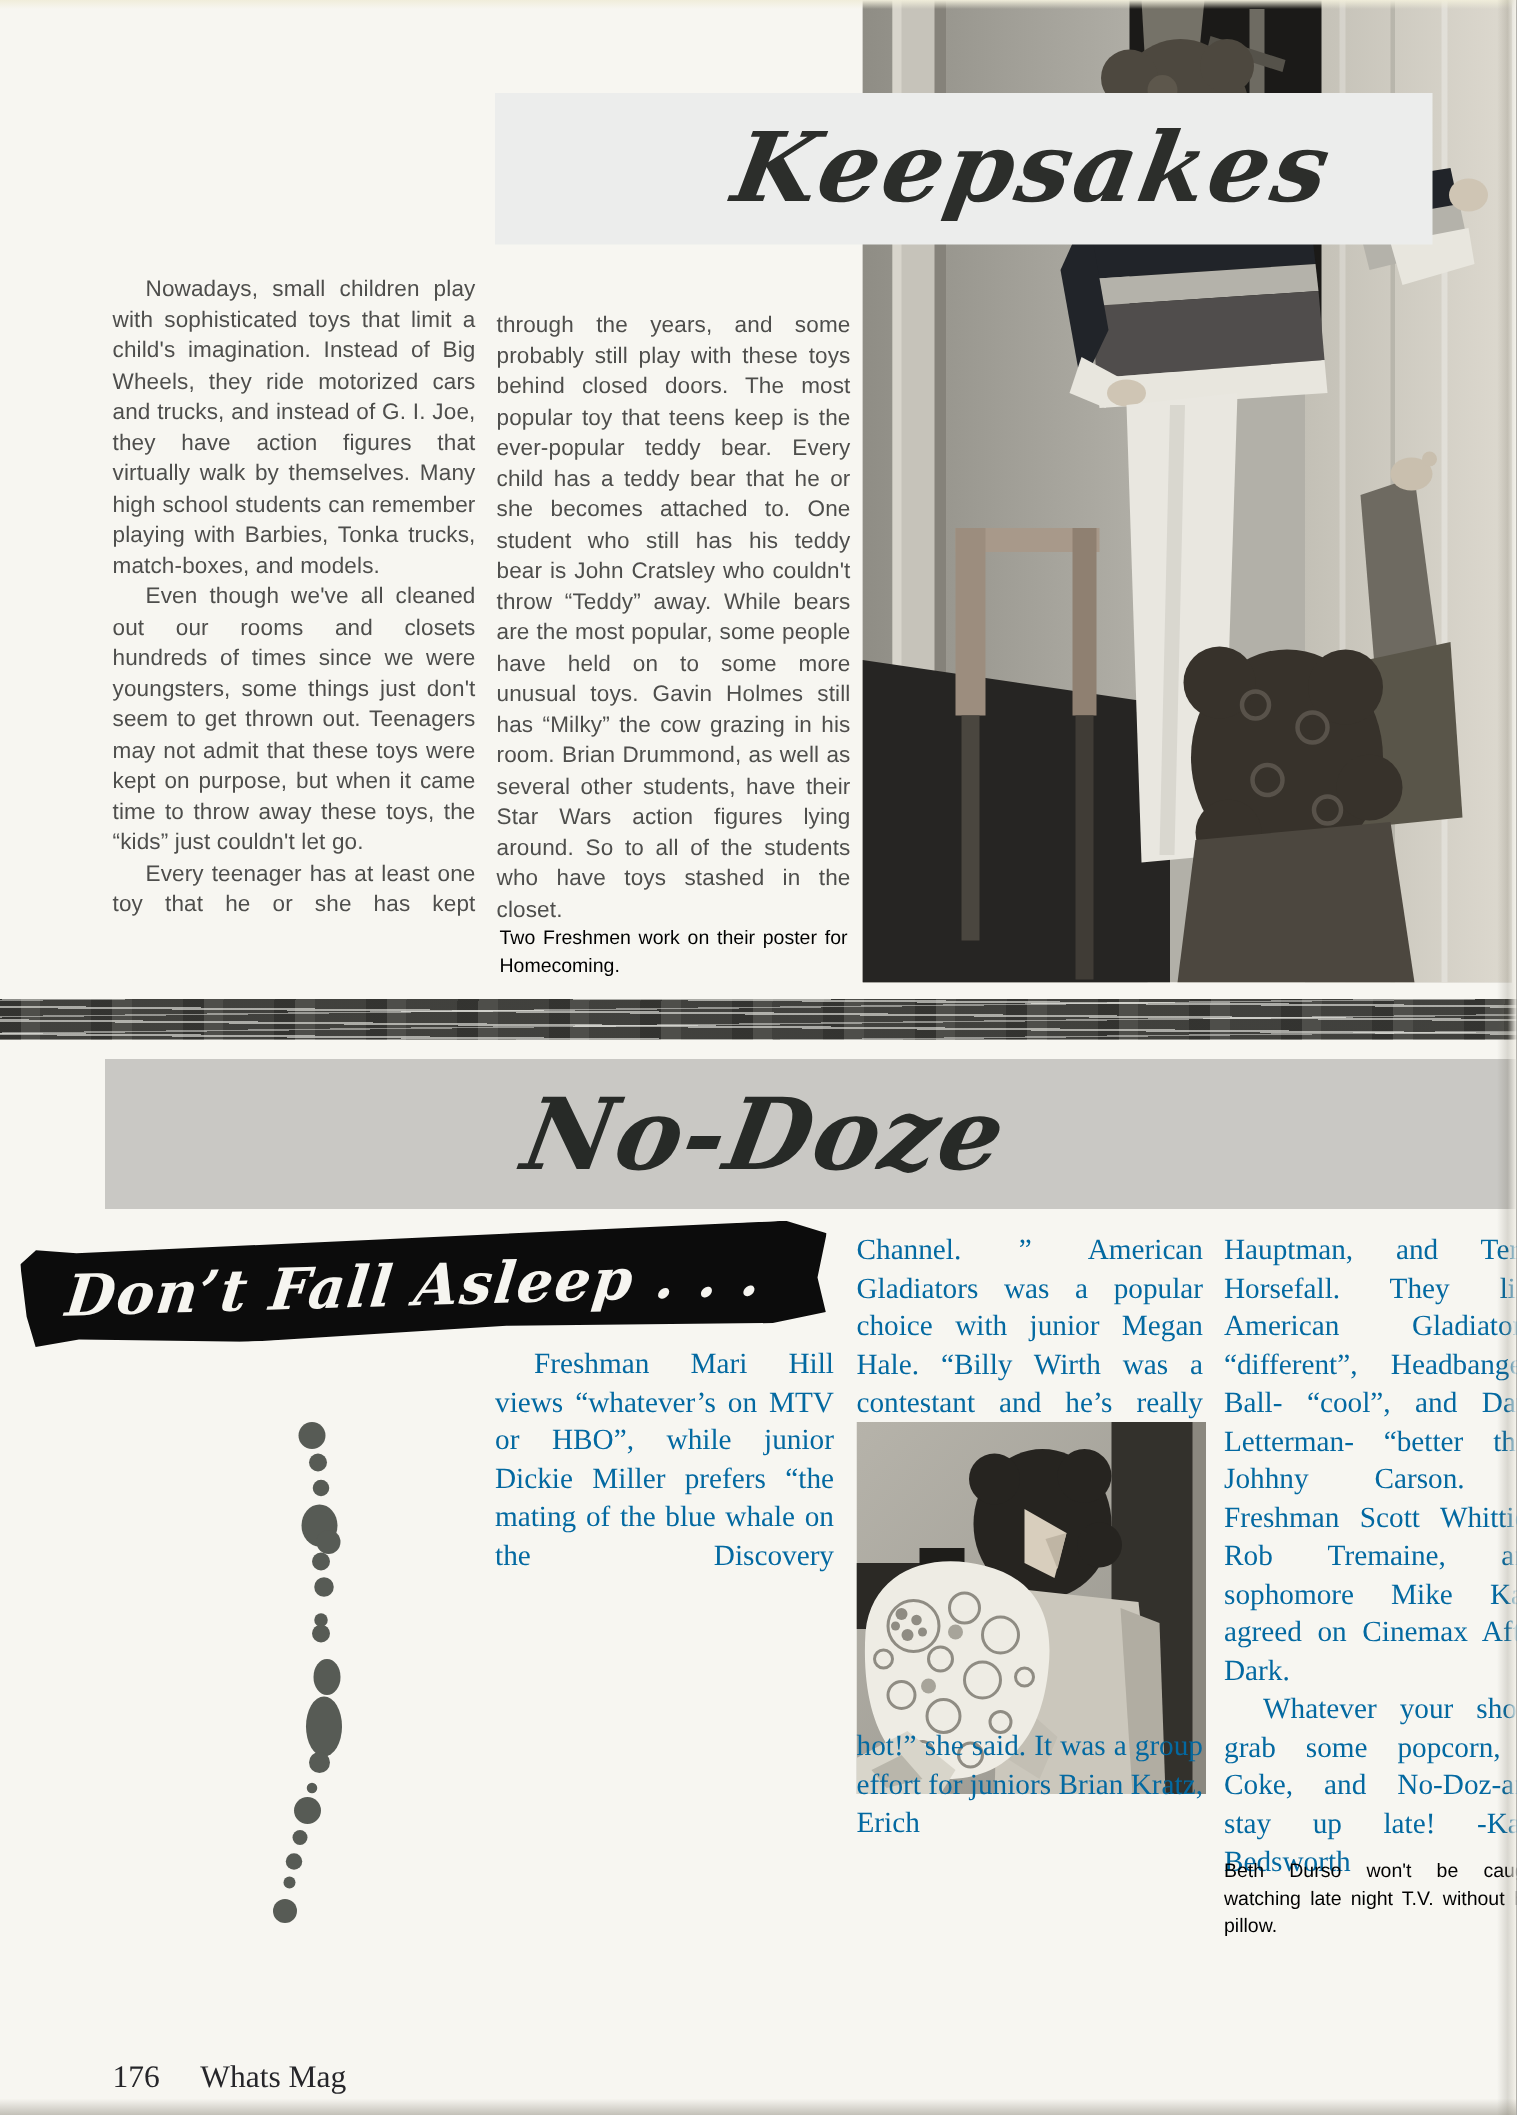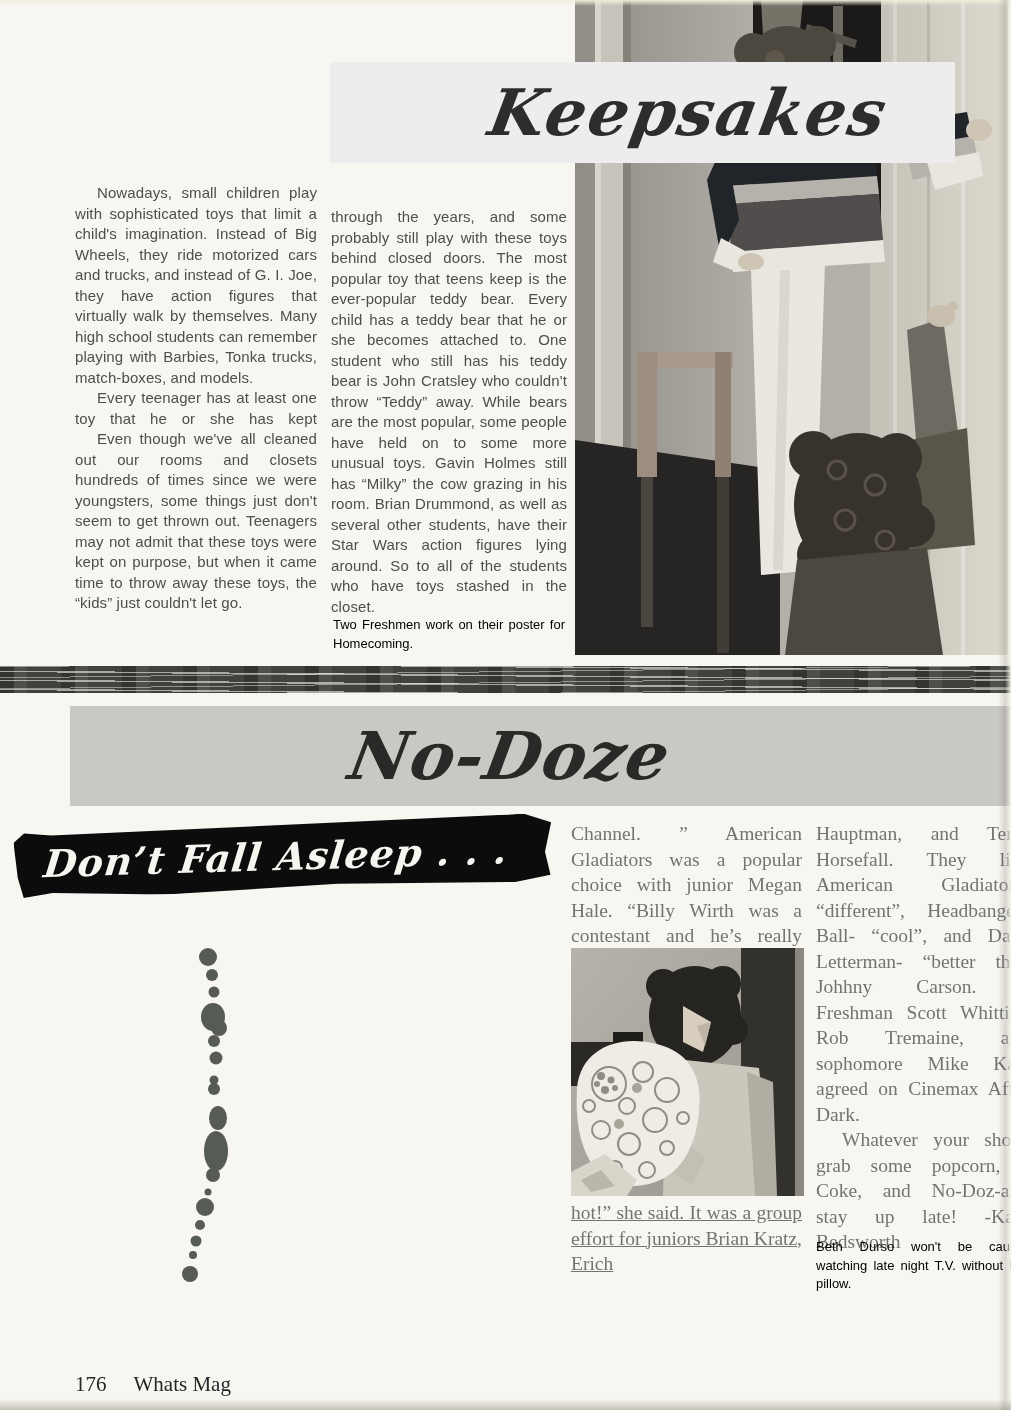--- a/index.html
+++ b/index.html
@@ -47,26 +47,26 @@
   .kcol{position:absolute;top:183px;color:#4e4e4c;font-size:15px;line-height:20.5px;text-align:justify;letter-spacing:.1px;}
   .kcol p{margin:0;}
   .kcol1{left:75px;width:242px;}
   .kcol2{left:331px;width:236px;margin-top:24px;}
   .indent{text-indent:22px;}
   .last-justify{text-align-last:justify;}
   .caption{position:absolute;font-size:13px;line-height:18.5px;color:#000000;text-align:justify;}
   .caption-top{left:333px;top:616px;width:232px;}
   .caption-bottom{left:816px;top:1238px;width:212px;}
   
-  .serifcol{position:absolute;font-family:"Liberation Serif",serif;font-size:19.5px;line-height:25.5px;color:#737373;text-align:justify;}
+  .serifcol{position:absolute;font-family:"Liberation Serif",serif;font-size:19.5px;line-height:25.5px;color:#0369a1;text-align:justify;}
   .serifcol p{margin:0;}
   .sindent{text-indent:26px;}
   .ncolA{left:330px;top:897px;width:226px;}
   .ncolB-top{left:571px;top:821px;width:231px;}
-  .ncolB-bottom{left:571px;top:1200px;width:231px;text-decoration:underline;}
+  .ncolB-bottom{left:571px;top:1152px;width:231px;}
   .ncolC{left:816px;top:821px;width:213px;}
   
   .blots{position:absolute;left:150px;top:935px;width:110px;height:360px;}
   .footer{position:absolute;left:75px;top:1372px;font-family:"Liberation Serif",serif;font-size:21px;color:#26262a;display:flex;gap:27px;align-items:flex-end;}
   .edge-top{position:absolute;left:0;top:0;width:100%;height:6px;background:linear-gradient(to bottom,#f0edda,rgba(240,237,218,0));pointer-events:none;}
   .edge-right{position:absolute;right:0;top:0;width:13px;height:100%;background:linear-gradient(to right,rgba(0,0,0,0),rgba(95,90,75,.20) 55%,rgba(246,244,236,.95));pointer-events:none;}
   .edge-bottom{position:absolute;left:0;bottom:0;width:100%;height:11px;background:linear-gradient(to bottom,rgba(0,0,0,0),rgba(110,105,90,.38));pointer-events:none;}
 </style>
 </head>
 <body>
@@ -153,22 +153,22 @@
       </g>
     </svg>
   </section>
 
   <div class="banner-keepsakes">
     <h1 class="script">Keepsakes</h1>
   </div>
 
   <section class="kcol kcol1">
     <p class="indent">Nowadays, small children play with sophisticated toys that limit a child's imagination. Instead of Big Wheels, they ride motorized cars and trucks, and instead of G. I. Joe, they have action figures that virtually walk by themselves. Many high school students can remember playing with Barbies, Tonka trucks, match-boxes, and models.</p>
+    <p class="indent">Even though we've all cleaned out our rooms and closets hundreds of times since we were youngsters, some things just don't seem to get thrown out. Teenagers may not admit that these toys were kept on purpose, but when it came time to throw away these toys, the “kids” just couldn't let go.</p>
     <p class="indent last-justify">Every teenager has at least one toy that he or she has kept</p>
-    <p class="indent">Even though we've all cleaned out our rooms and closets hundreds of times since we were youngsters, some things just don't seem to get thrown out. Teenagers may not admit that these toys were kept on purpose, but when it came time to throw away these toys, the “kids” just couldn't let go.</p>
   </section>
   <section class="kcol kcol2">
     <p>through the years, and some probably still play with these toys behind closed doors. The most popular toy that teens keep is the ever-popular teddy bear. Every child has a teddy bear that he or she becomes attached to. One student who still has his teddy bear is John Cratsley who couldn't throw “Teddy” away. While bears are the most popular, some people have held on to some more unusual toys. Gavin Holmes still has “Milky” the cow grazing in his room. Brian Drummond, as well as several other students, have their Star Wars action figures lying around. So to all of the students who have toys stashed in the closet.</p>
   </section>
   <div class="caption caption-top">Two Freshmen work on their poster for Homecoming.</div>
 
   <div class="divider"></div>
 
   <div class="banner-nodoze">
     <h2 class="script">No-Doze</h2>
@@ -197,20 +197,21 @@
         <circle cx="55" cy="272" r="9"></circle>
         <circle cx="50" cy="290" r="5"></circle>
         <circle cx="46" cy="306" r="5.5"></circle>
         <circle cx="43" cy="320" r="4"></circle>
         <circle cx="40" cy="339" r="8"></circle>
       </g>
     </svg>
   </section>
 
   <section class="serifcol ncolA">
+    <p class="sindent last-justify">Freshman Mari Hill views “whatever’s on MTV or HBO”, while junior Dickie Miller prefers “the mating of the blue whale on the Discovery</p>
   </section>
 
   <section class="serifcol ncolB-top">
     <p class="last-justify">Channel. ” American Gladiators was a popular choice with junior Megan Hale. “Billy Wirth was a contestant and he’s really</p>
   </section>
 
   <section class="photo-mid">
     <svg viewBox="0 0 233 248" preserveAspectRatio="none">
       <defs>
         <linearGradient id="mwall" x1="0" y1="0" x2="1" y2="1">

